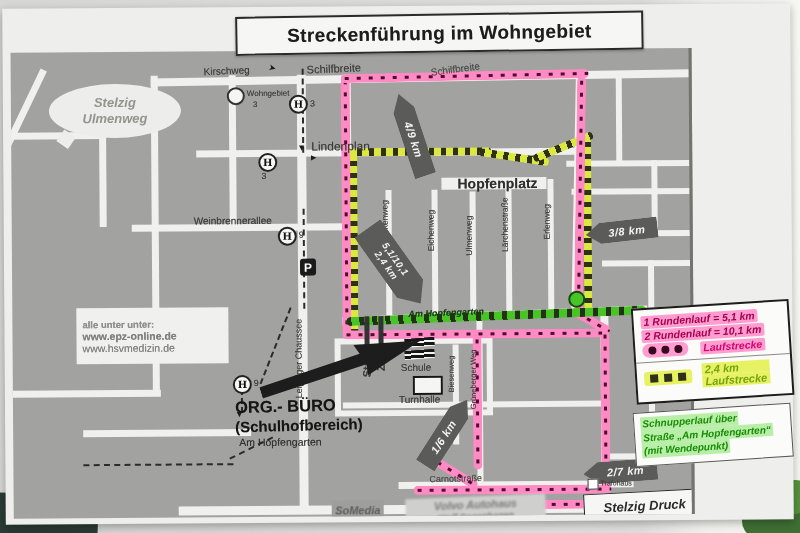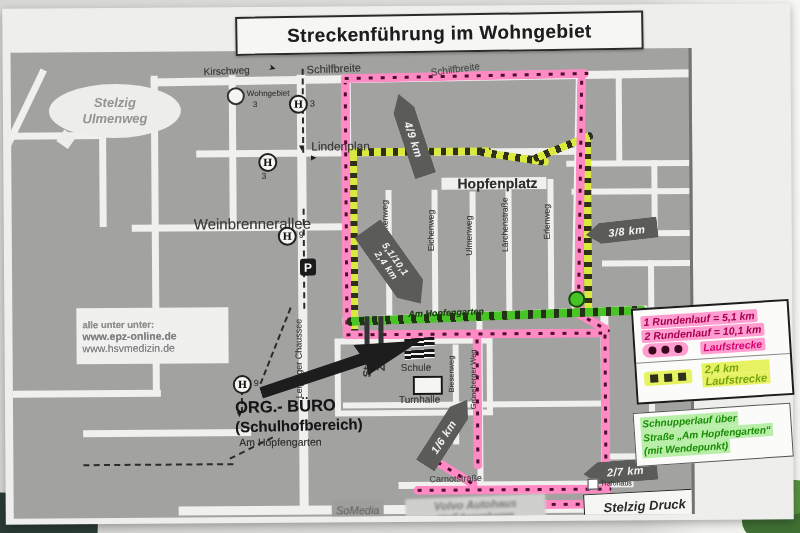--- a/index.html
+++ b/index.html
@@ -137,21 +137,21 @@
 
       <div class="rg" style="left:334px;top:262px;width:300px;transform:rotate(-1.8deg)"></div>
       <div class="ab" style="left:556px;top:242px;width:13px;height:13px;border-radius:50%;background:#49c427;border:2px solid #0f4d08;z-index:5"></div>
       <div class="lab" style="left:396px;top:258px;font-size:9px;font-weight:bold;font-style:italic;color:#15420c;transform:rotate(-1.8deg);z-index:5">Am Hopfengarten</div>
 
       <div class="lab" style="left:193px;top:14px;font-size:10px;z-index:5;transform:rotate(-2deg)">Kirschweg</div>
       <div class="lab" style="left:296px;top:12px;font-size:11px;z-index:5;transform:rotate(-2deg)">Schilfbreite</div>
       <div class="lab" style="left:420px;top:14px;font-size:10px;z-index:5;transform:rotate(-7deg);opacity:.85">Schilfbreite</div>
       <div class="lab" style="left:300px;top:89px;font-size:12px;z-index:5">Lindenplan</div>
       <div class="lab" style="left:446px;top:126px;font-size:14px;font-weight:bold;color:#2e2e2c;z-index:5">Hopfenplatz</div>
-      <div class="lab" style="left:182px;top:164px;font-size:15px;z-index:5">Weinbrennerallee</div>
+      <div class="lab" style="left:182px;top:164px;font-size:10px;z-index:5">Weinbrennerallee</div>
       <div class="lab vtext" style="left:281px;top:268px;font-size:9px;z-index:5">Leipziger Chaussee</div>
       <div class="lab vtext" style="left:368px;top:150px;font-size:8.5px;z-index:5">Birkenweg</div>
       <div class="lab vtext" style="left:414px;top:160px;font-size:8.5px;z-index:5">Eichenweg</div>
       <div class="lab vtext" style="left:452px;top:166px;font-size:8.5px;z-index:5">Ulmenweg</div>
       <div class="lab vtext" style="left:488px;top:148px;font-size:8.5px;z-index:5">Lärchenstraße</div>
       <div class="lab vtext" style="left:530px;top:155px;font-size:8.5px;z-index:5">Erlenweg</div>
       <div class="lab vtext" style="left:434px;top:306px;font-size:7.5px;z-index:5">Biesenweg</div>
       <div class="lab vtext" style="left:456px;top:300px;font-size:7.5px;z-index:5">Grüneberger Weg</div>
       <div class="lab" style="left:416px;top:424px;font-size:9px;color:#4a4a48;z-index:5;transform:rotate(-1deg)">Carnotstraße</div>
 
@@ -219,21 +219,21 @@
           <span>1/6 km</span>
         </div>
       <div class="pen pen-l" style="left:570px;top:412px;width:64px;height:22px;transform:rotate(-4deg)">
           <span>2/7 km</span>
         </div>
       <div class="pen pen-r" style="left:336px;top:200px;width:82px;height:32px;transform:rotate(55deg);flex-direction:column;font-size:9.5px;line-height:11px">
         <span>5,1/10,1</span>
         <span>2,4 km</span>
       </div>
 
-      <div class="box" style="left:318px;top:450px;width:52px;height:20px;background:#9e9e9c;color:#5e5e5c;font-weight:normal;font-style:italic;font-size:11px;filter:blur(.7px)">
+      <div class="box" style="left:318px;top:450px;width:52px;height:20px;background:#9e9e9c;color:#5e5e5c;font-weight:bold;font-style:italic;font-size:11px;filter:blur(.7px)">
         <span>SoMedia</span>
       </div>
       <div class="box" style="left:392px;top:447px;width:140px;height:28px;background:#cfcfcd;color:#7a7a78;font-weight:bold;font-style:italic;
                   font-size:11px;line-height:12px;transform:rotate(-2deg);filter:blur(.8px)">
         <span>Volvo Autohaus</span>
         <span style="font-size:9px">Wolf Degenhagen</span>
       </div>
       <div class="box" style="left:570px;top:443px;width:120px;height:26px;background:#f6f6f4;border:1.5px solid #222;
                   color:#2b2b29;font-weight:bold;font-style:italic;font-size:13px;transform:rotate(-2.5deg)">
         <span>Stelzig Druck</span>

